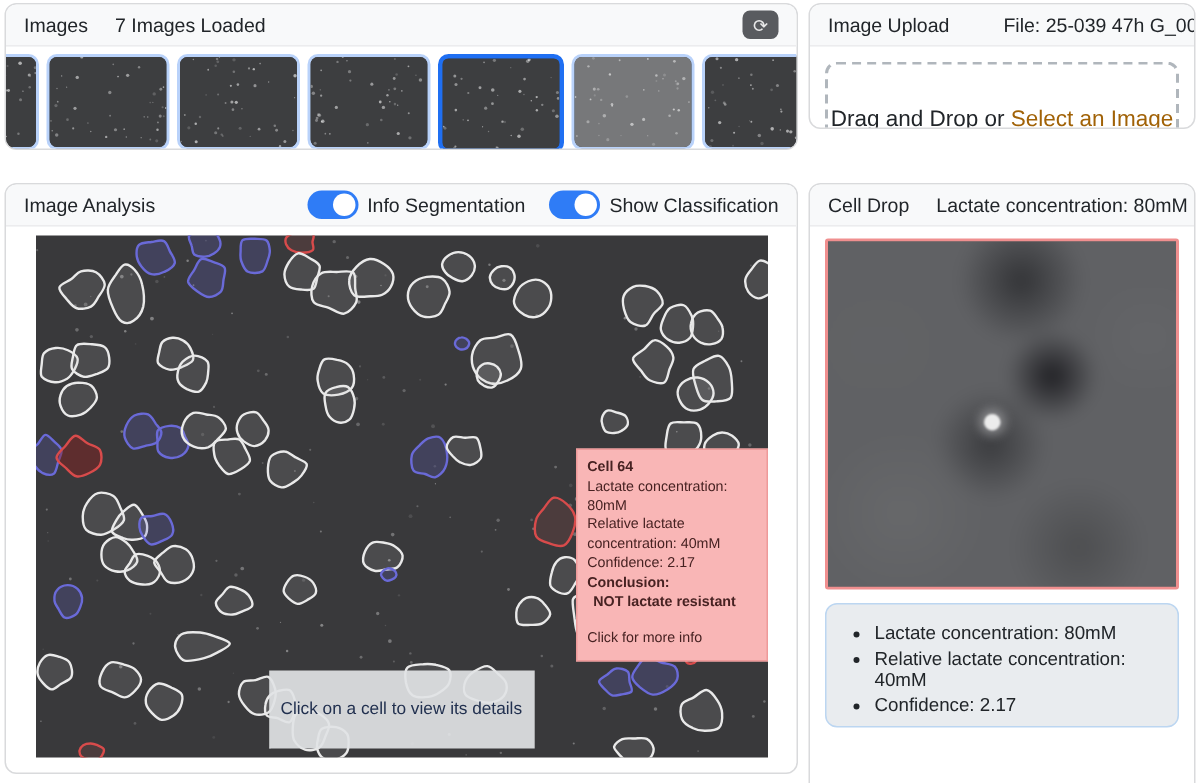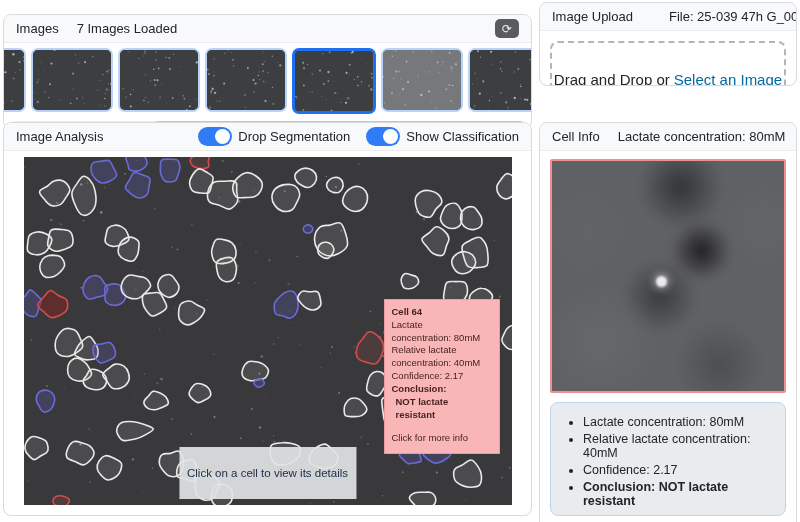--- a/index.html
+++ b/index.html
@@ -5,21 +5,21 @@
   html,body{margin:0;padding:0;}
   body{
     width:800px;height:522px;overflow:hidden;position:relative;
     background:#ffffff;font-family:"Liberation Sans",sans-serif;color:#212529;
     -webkit-font-smoothing:antialiased;
   }
   .panel{
     position:absolute;background:#fff;border:1px solid #d9dadc;border-radius:8px;
     box-sizing:border-box;overflow:hidden;
   }
-  #panel-images{left:3px;top:14px;width:529px;height:115px;}
+  #panel-images{left:3px;top:2px;width:529px;height:98px;}
   #panel-upload{left:539px;top:2px;width:258px;height:84px;}
   #panel-analysis{left:3px;top:122px;width:529px;height:394px;}
   #panel-cellinfo{left:539px;top:122px;width:258px;height:430px;}
   .panel-header{
     display:flex;align-items:center;gap:18px;height:28px;padding:0 12px;
     background:#f8f9fa;border-bottom:1px solid #ececee;font-size:13px;color:#212529;
     box-sizing:border-box;
   }
   .panel-title{white-space:nowrap;}
   .panel-sub{white-space:nowrap;}
@@ -38,34 +38,34 @@
   .thumb:first-child{margin-left:-66px;}
   .thumb.selected{border:3px solid #1f6ff2;}
   .thumb svg{display:block;}
   .scrollbar{height:6px;background:#ececec;border-radius:3px;margin:7px 8px 0 8px;position:relative;}
   .scroll-thumb{position:absolute;left:28%;width:72%;top:0;bottom:0;background:#c3c4c7;border-radius:3px;}
   
   .dropzone{
     margin:10px 10px;height:72px;border:2px dashed #b0b6bc;border-radius:8px;
     display:flex;align-items:center;justify-content:center;font-size:15px;gap:4px;
   }
-  .link{color:#0369a1;cursor:pointer;}
+  .link{color:#a16207;cursor:pointer;}
   
   .toggles{margin-left:auto;display:flex;align-items:center;gap:16px;}
   .toggle-wrap{display:flex;align-items:center;gap:6px;}
   .switch{width:34px;height:19px;border-radius:10px;background:#2f7cf6;position:relative;flex:0 0 auto;}
   .switch::after{content:'';position:absolute;right:2px;top:2px;width:15px;height:15px;border-radius:50%;background:#fff;}
   .analysis-body{position:relative;width:488px;margin:6px auto 0 auto;}
   #main-image{display:block;background:#39393b;}
   .img-caption{
     position:absolute;bottom:6px;left:50%;transform:translateX(-50%);
     background:rgba(225,227,229,0.92);color:#21304f;font-size:11.5px;padding:20px 8px;white-space:nowrap;
   }
   .tooltip{
-    position:absolute;left:360px;top:142px;width:116px;box-sizing:border-box;
+    position:absolute;left:360px;top:142px;width:128px;box-sizing:border-box;
     background:#f9b6b6;border:1px solid #ee9a9a;padding:6px 14px 8px 7px;
     font-size:9.5px;line-height:1.35;color:#472222;
   }
   .tooltip .tt-title{font-weight:bold;}
   .tooltip .tt-bold{font-weight:bold;}
   .tooltip .tt-indent{padding-left:4px;font-weight:bold;}
   .tooltip .tt-footer{margin-top:11px;}
   .cell-photo{
     margin:8px 10px 0 10px;height:230px;border:2px solid #f08f8f;border-radius:2px;
     position:relative;overflow:hidden;background:#5a5b5d;
@@ -455,21 +455,21 @@
     <span class="link">Select an Image</span>
   </div>
 </div>
 
 <div class="panel" id="panel-analysis">
   <div class="panel-header">
     <span class="panel-title">Image Analysis</span>
     <div class="toggles">
       <div class="toggle-wrap">
         <span class="switch"></span>
-        <span>Drop Segmentation</span>
+        <span>Info Segmentation</span>
       </div>
       <div class="toggle-wrap">
         <span class="switch"></span>
         <span>Show Classification</span>
       </div>
     </div>
   </div>
   <div class="analysis-body">
     <svg id="main-image" width="488" height="348">
         <circle cx="207.7" cy="14.7" r="1.03" fill="#ffffff" opacity="0.23"></circle>
@@ -711,32 +711,29 @@
       <div class="tt-bold">Conclusion:</div>
       <div class="tt-indent">NOT lactate resistant</div>
       <div class="tt-footer">Click for more info</div>
     </div>
     <div class="img-caption">Click on a cell to view its details</div>
   </div>
 </div>
 
 <div class="panel" id="panel-cellinfo">
   <div class="panel-header">
-    <span class="panel-title">Cell Info</span>
+    <span class="panel-title">Cell Drop</span>
     <span class="panel-sub">Lactate concentration: 80mM</span>
 
   </div>
   <div class="cell-photo">
     <div class="cell-photo-inner"></div>
     <div class="cell-photo-dot"></div>
   </div>
   <div class="class-card">
     <ul class="bullets">
         <li>Lactate concentration: 80mM</li>
         <li>Relative lactate concentration: 40mM</li>
         <li>Confidence: 2.17</li>
       </ul>
-    <ul class="bullets tight">
-      <li class="bold">Conclusion: NOT lactate resistant</li>
-    </ul>
   </div>
 
 </div>
 
 </body></html>

